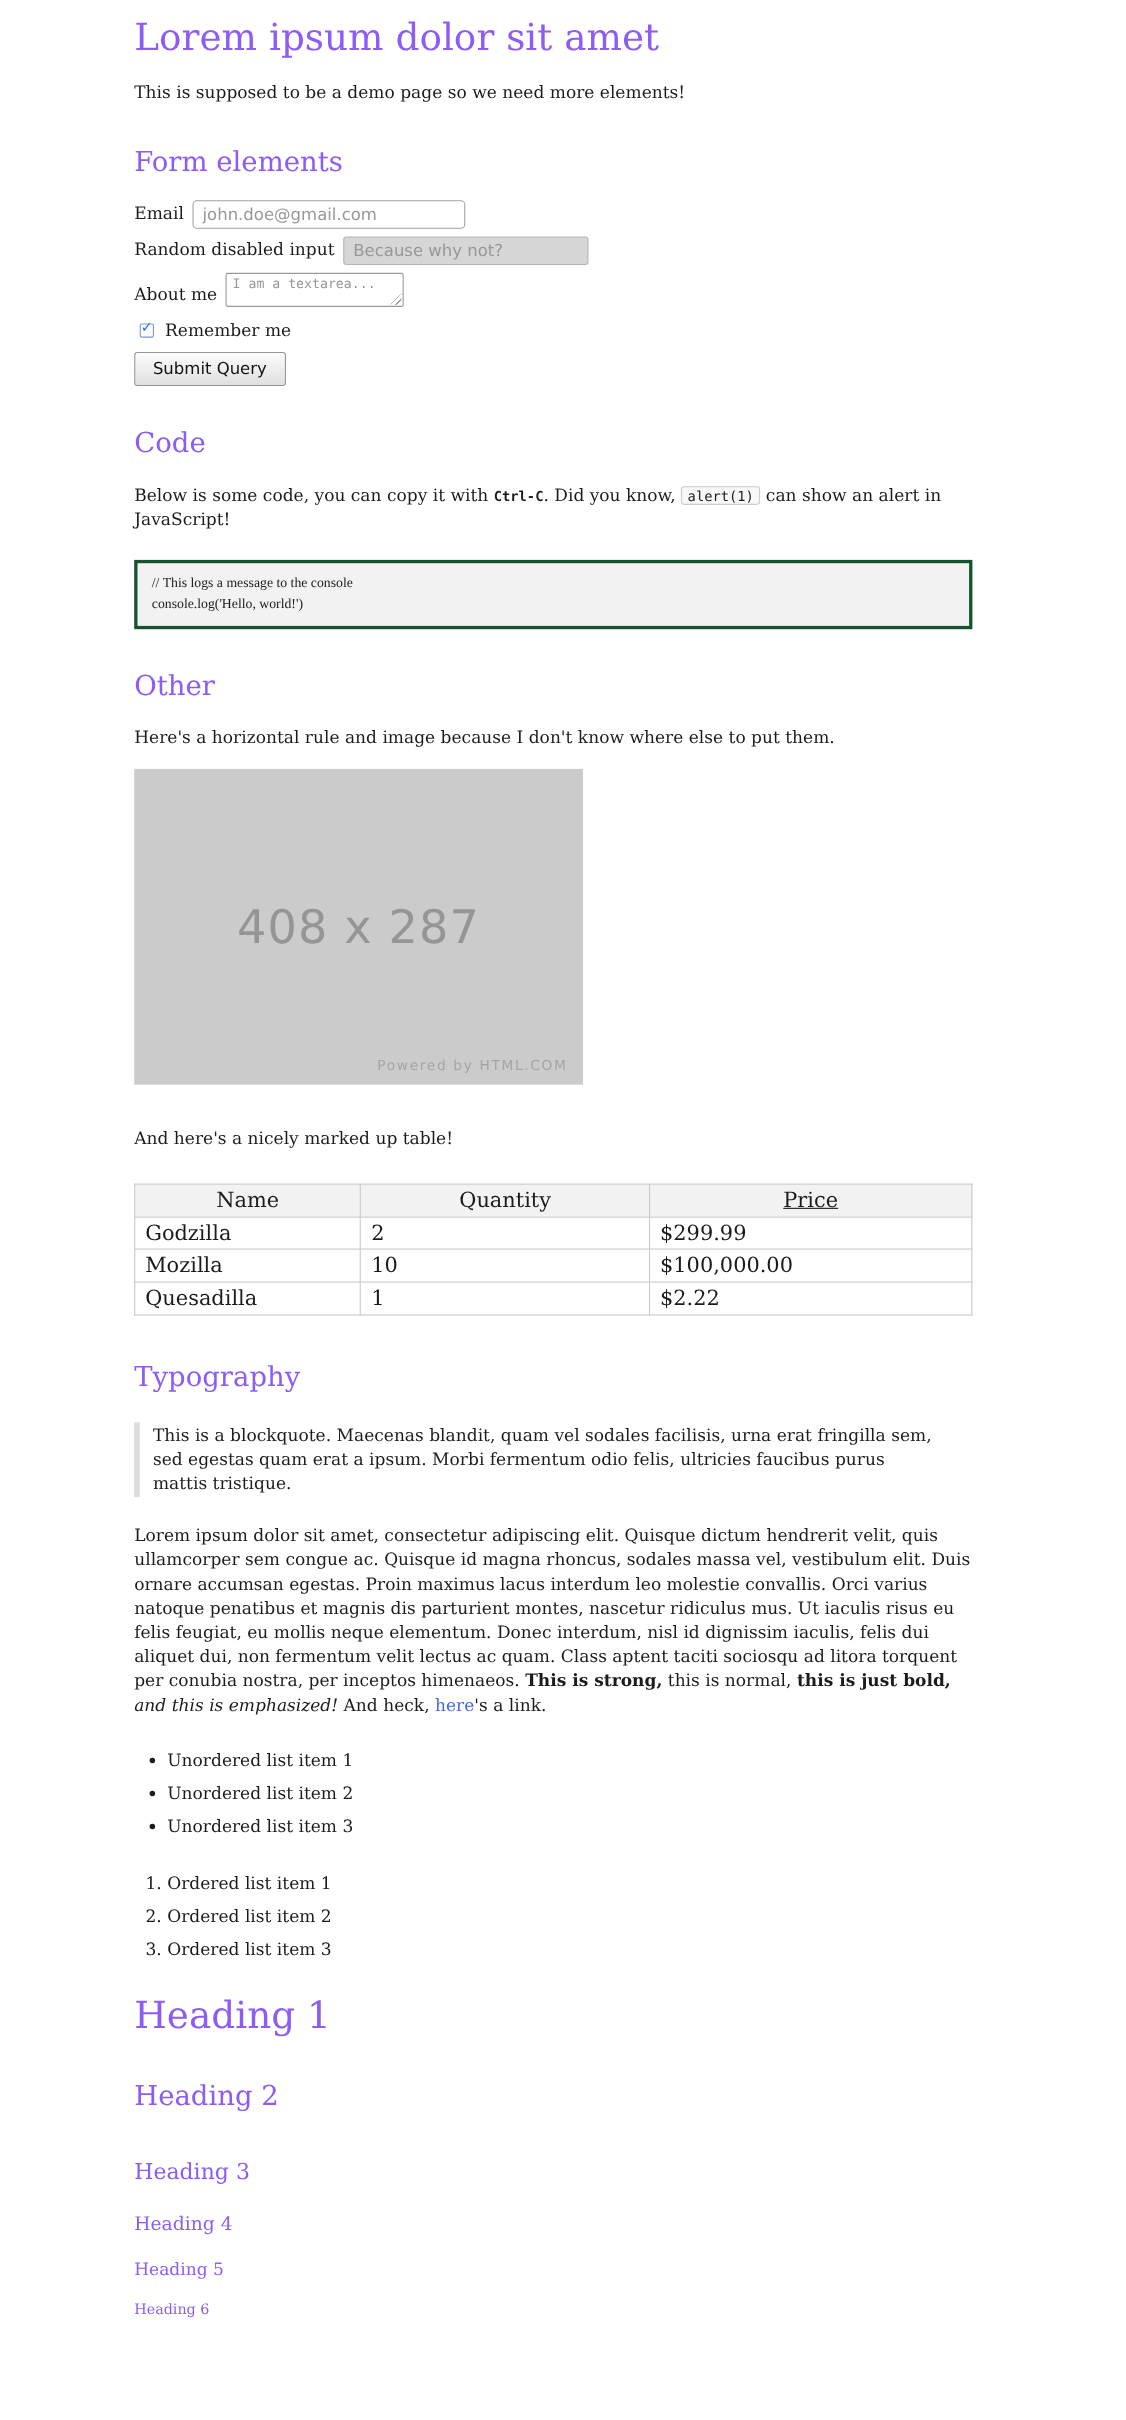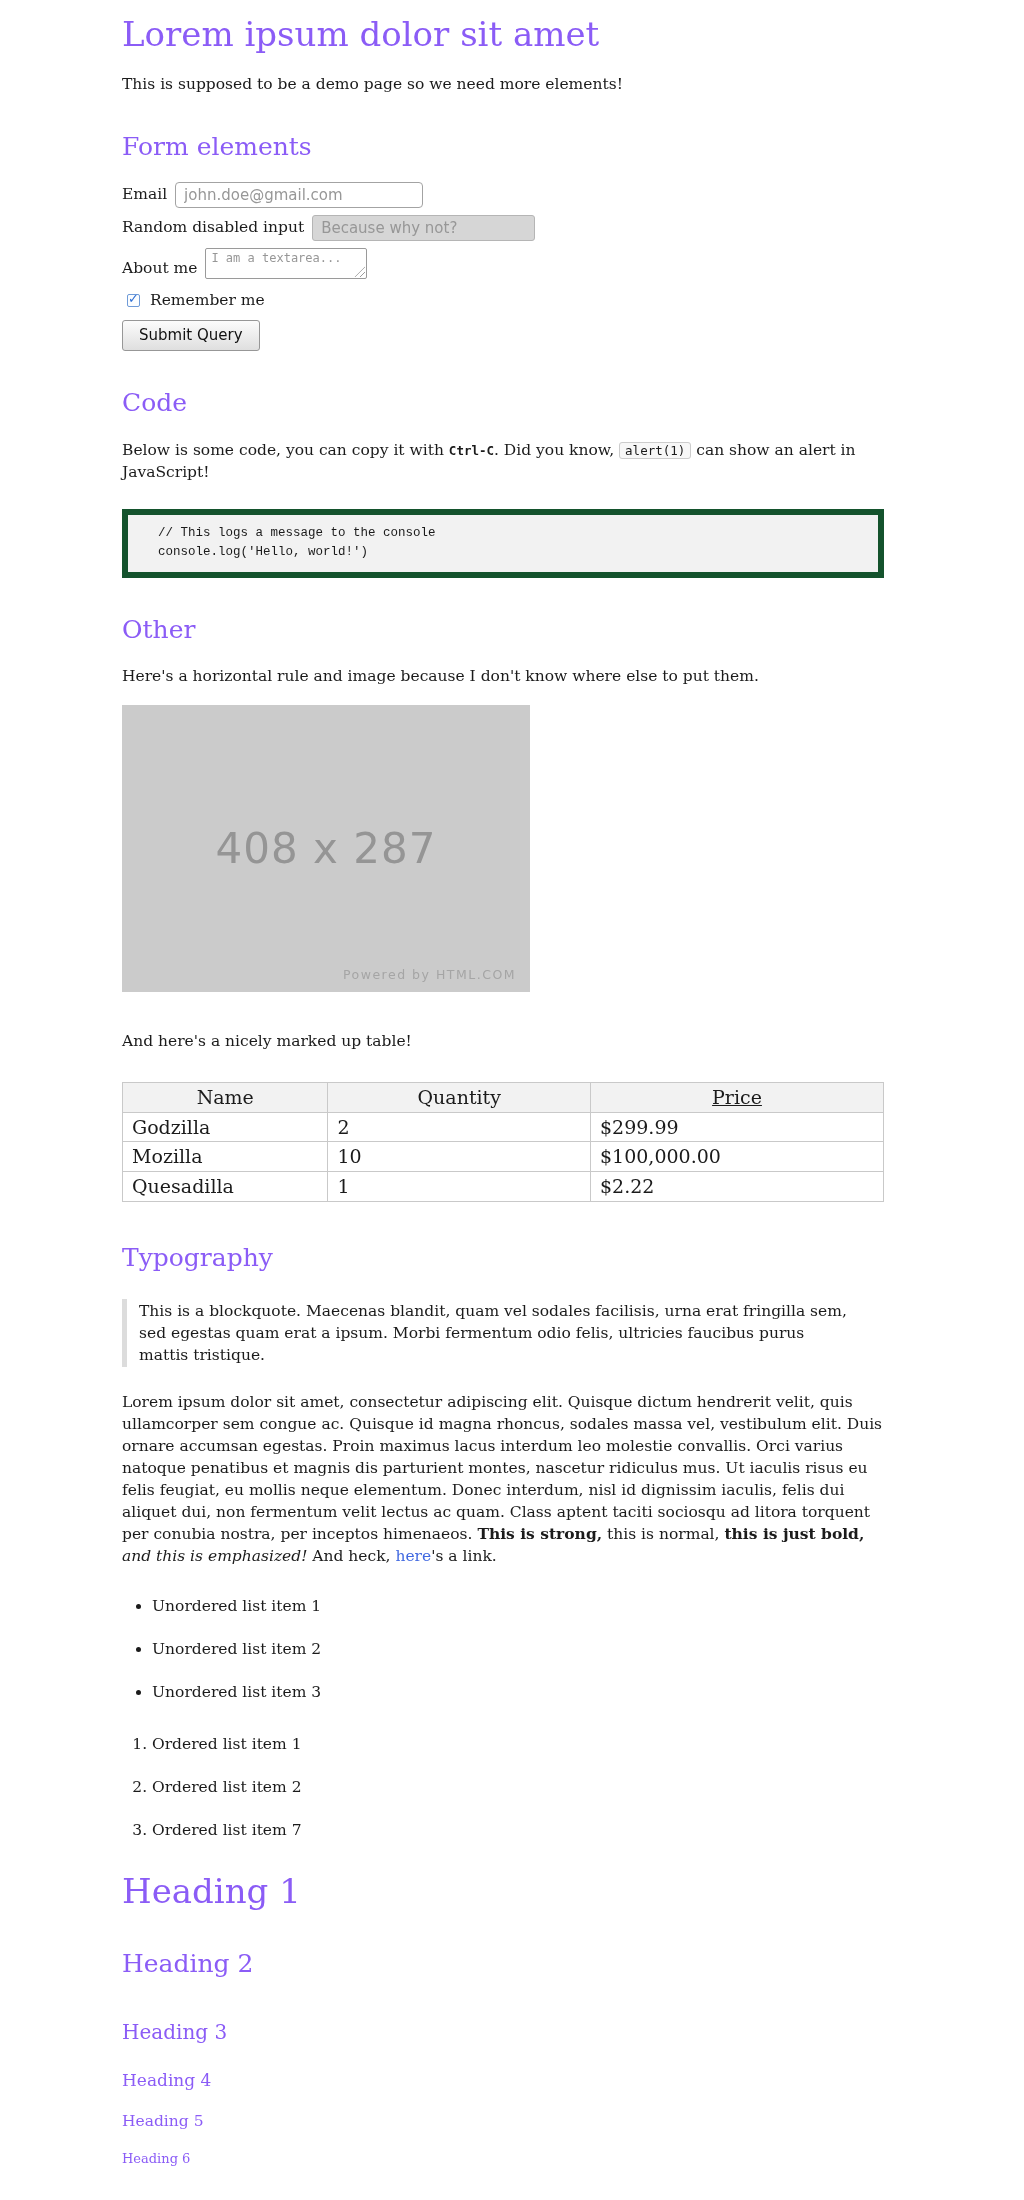--- a/index.html
+++ b/index.html
@@ -77,23 +77,23 @@
   kbd {
     font-family: "DejaVu Sans Mono", "Liberation Mono", monospace;
     font-size: 12.5px; font-weight: bold;
   }
   .inline-code {
     font-family: "DejaVu Sans Mono", "Liberation Mono", monospace;
     font-size: 12.5px; background: #f7f7f7;
     border: 1px solid #ccc; border-radius: 3px; padding: 0 5px;
   }
   pre.code-block {
-    background: #f2f2f2; border: 6px solid #14532d;
-    margin: 26px 0 30px; padding: 9px 30px;
-    font-family: Liberation Mono, monospace;
+    background: #f2f2f2; border: 3px solid #14532d;
+    margin: 26px 0 30px; padding: 9px 13px;
+    font-family: Liberation Serif, serif;
     font-size: 12.5px; line-height: 1.55; color: #1b1b1b;
   }
 
   
   .img-ph {
     width: 408px; height: 287px; background: #cbcbcb;
     position: relative; margin: 2px 0 38px;
     display: flex; align-items: center; justify-content: center;
   }
   .img-label {
@@ -112,21 +112,21 @@
   th { background: #f2f2f2; font-weight: normal; text-align: center; }
   td { text-align: left; }
   .col-name { width: 27%; } .col-qty { width: 34.5%; } .col-price { width: 38.5%; text-decoration: underline; }
 
   
   blockquote {
     margin: 24px 0; border-left: 5px solid #dcdcdc;
     padding: 1px 30px 1px 12px;
   }
   ul, ol { margin: 28px 0 30px; padding-left: 30px; }
-  li { margin: 21px 0; }
+  li { margin: 8px 0; }
 </style>
 </head>
 <body>
 
 <div class="container">
 
   <h1>Lorem ipsum dolor sit amet</h1>
   <p>This is supposed to be a demo page so we need more elements!</p>
 
   <h2>Form elements</h2>
@@ -196,21 +196,21 @@
   <p><span>Lorem ipsum dolor sit amet, consectetur adipiscing elit. Quisque dictum hendrerit velit, quis ullamcorper sem congue ac. Quisque id magna rhoncus, sodales massa vel, vestibulum elit. Duis ornare accumsan egestas. Proin maximus lacus interdum leo molestie convallis. Orci varius natoque penatibus et magnis dis parturient montes, nascetur ridiculus mus. Ut iaculis risus eu felis feugiat, eu mollis neque elementum. Donec interdum, nisl id dignissim iaculis, felis dui aliquet dui, non fermentum velit lectus ac quam. Class aptent taciti sociosqu ad litora torquent per conubia nostra, per inceptos himenaeos. </span><strong>This is strong,</strong><span> this is normal, </span><strong>this is just bold,</strong><span> </span><em>and this is emphasized!</em><span> And heck, </span><a href="#">here</a><span>'s a link.</span></p>
 
   <ul>
     <li>Unordered list item 1</li>
     <li>Unordered list item 2</li>
     <li>Unordered list item 3</li>
   </ul>
   <ol>
     <li>Ordered list item 1</li>
     <li>Ordered list item 2</li>
-    <li>Ordered list item 7</li>
+    <li>Ordered list item 3</li>
   </ol>
 
   <h1 class="demo">Heading 1</h1>
   <h2>Heading 2</h2>
   <h3>Heading 3</h3>
   <h4>Heading 4</h4>
   <h5>Heading 5</h5>
   <h6>Heading 6</h6>
 
 </div>

